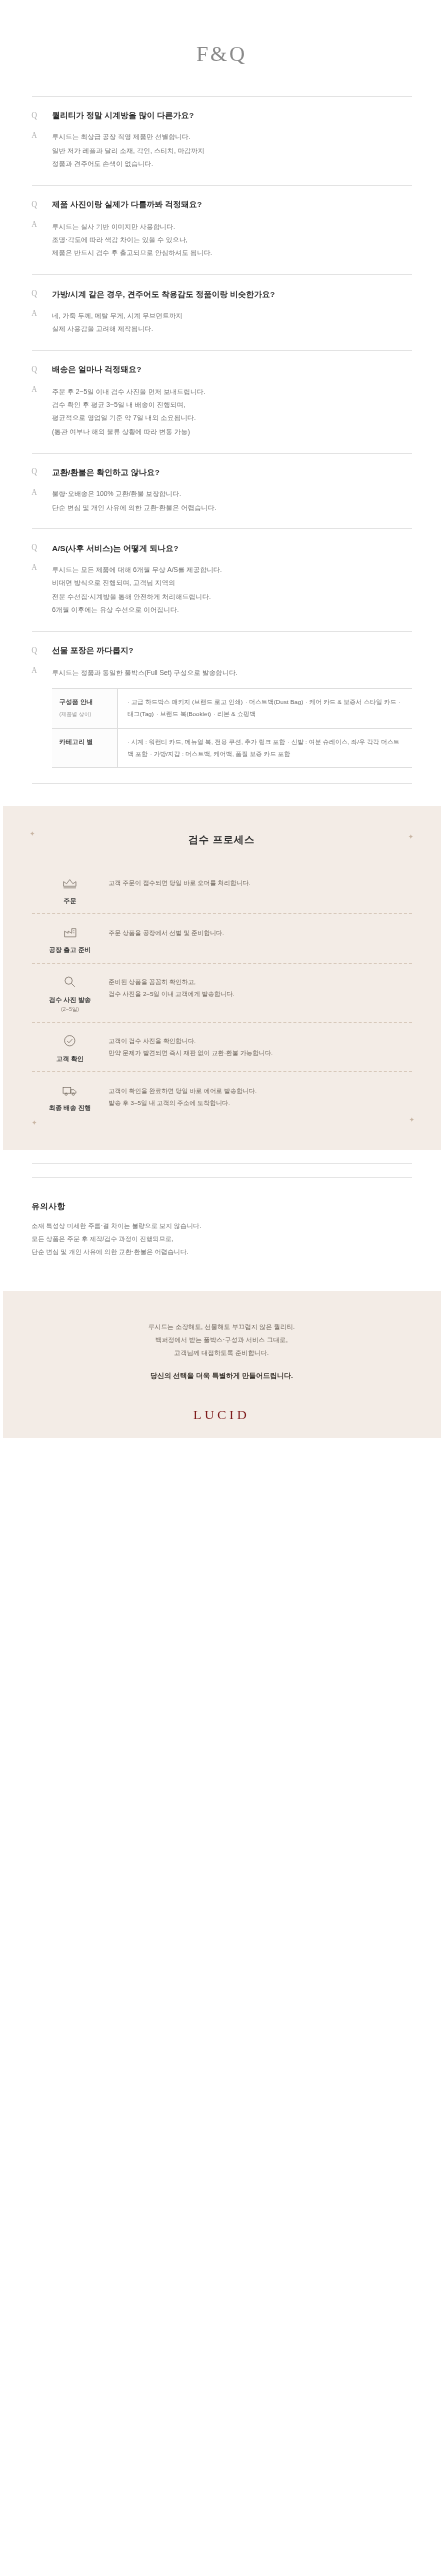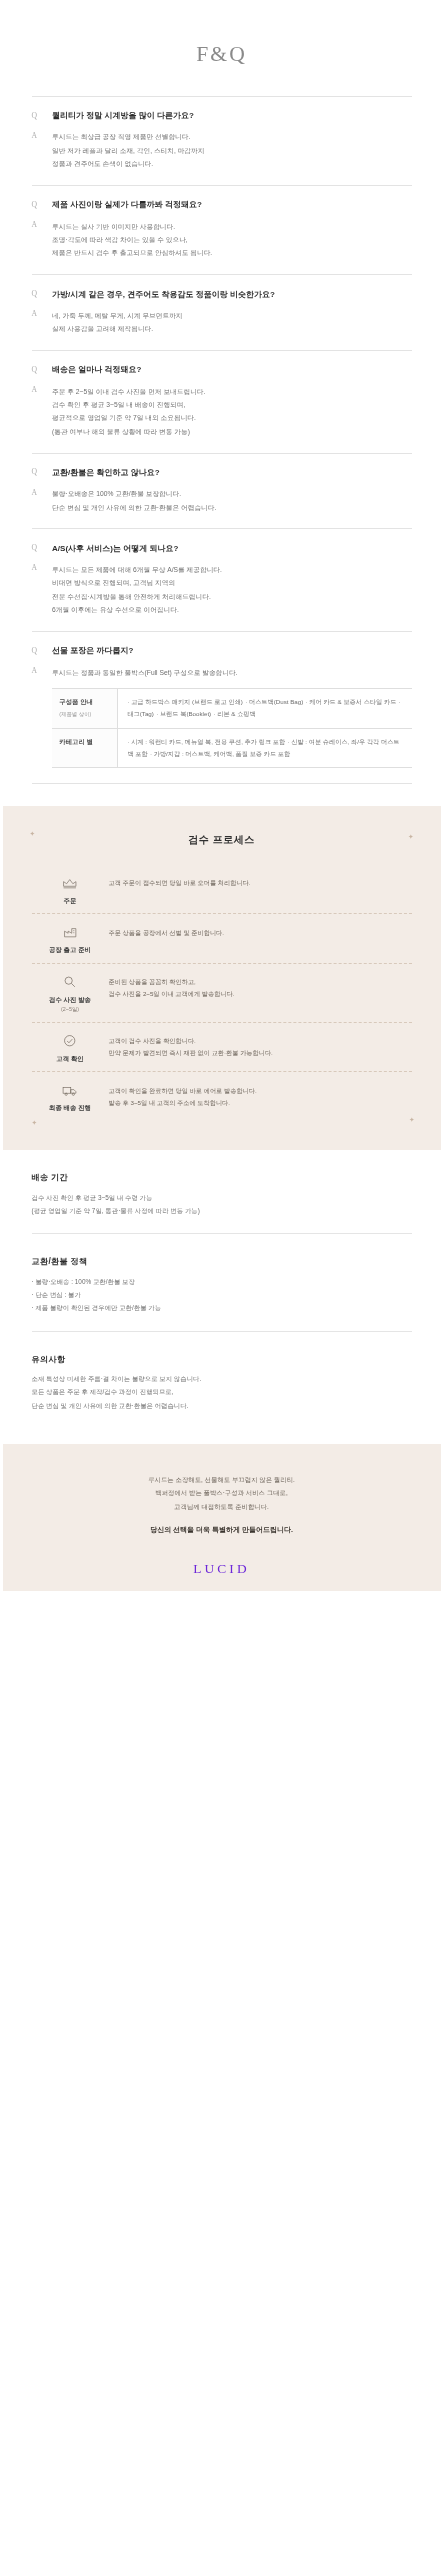--- a/index.html
+++ b/index.html
@@ -170,21 +170,21 @@
     font-size: 7px;
     font-weight: 700;
     color: #3a342e;
     line-height: 2;
   }
   .footer-logo {
     margin-top: 24px;
     font-family: "Liberation Serif", serif;
     font-size: 13.4px;
     letter-spacing: 3.1px;
-    color: #6d28d9;
+    color: #7f1d1d;
   }
 </style>
 </head>
 <body>
 
 <div class="page">
 
   <div class="hero">
     <div class="hero-logo">F&amp;Q</div>
   </div>
@@ -417,34 +417,23 @@
           <span>최종 배송 진행</span>
         </div>
       </div>
       <div class="proc-desc">
         <span class="line">고객이 확인을 완료하면 당일 바로 에어로 발송합니다.</span>
         <span class="line">발송 후 3~5일 내 고객의 주소에 도착합니다.</span>
       </div>
     </div>
   </div>
 
-  <div class="infoblock">
-    <div class="info-title">배송 기간</div>
-    <span class="info-line">검수 사진 확인 후 평균 3~5일 내 수령 가능</span>
-    <span class="info-line">(평균 영업일 기준 약 7일, 통관·물류 사정에 따라 변동 가능)</span>
-  </div>
 
   <div class="divider"></div>
 
-  <div class="infoblock">
-    <div class="info-title">교환/환불 정책</div>
-    <span class="info-line">· 불량·오배송 : 100% 교환/환불 보장</span>
-    <span class="info-line">· 단순 변심 : 불가</span>
-    <span class="info-line">· 제품 불량이 확인된 경우에만 교환/환불 가능</span>
-  </div>
 
   <div class="divider"></div>
 
   <div class="caution">
     <div class="info-title">유의사항</div>
     <span class="info-line">소재 특성상 미세한 주름·결 차이는 불량으로 보지 않습니다.</span>
     <span class="info-line">모든 상품은 주문 후 제작/검수 과정이 진행되므로,</span>
     <span class="info-line">단순 변심 및 개인 사유에 의한 교환·환불은 어렵습니다.</span>
   </div>
 

